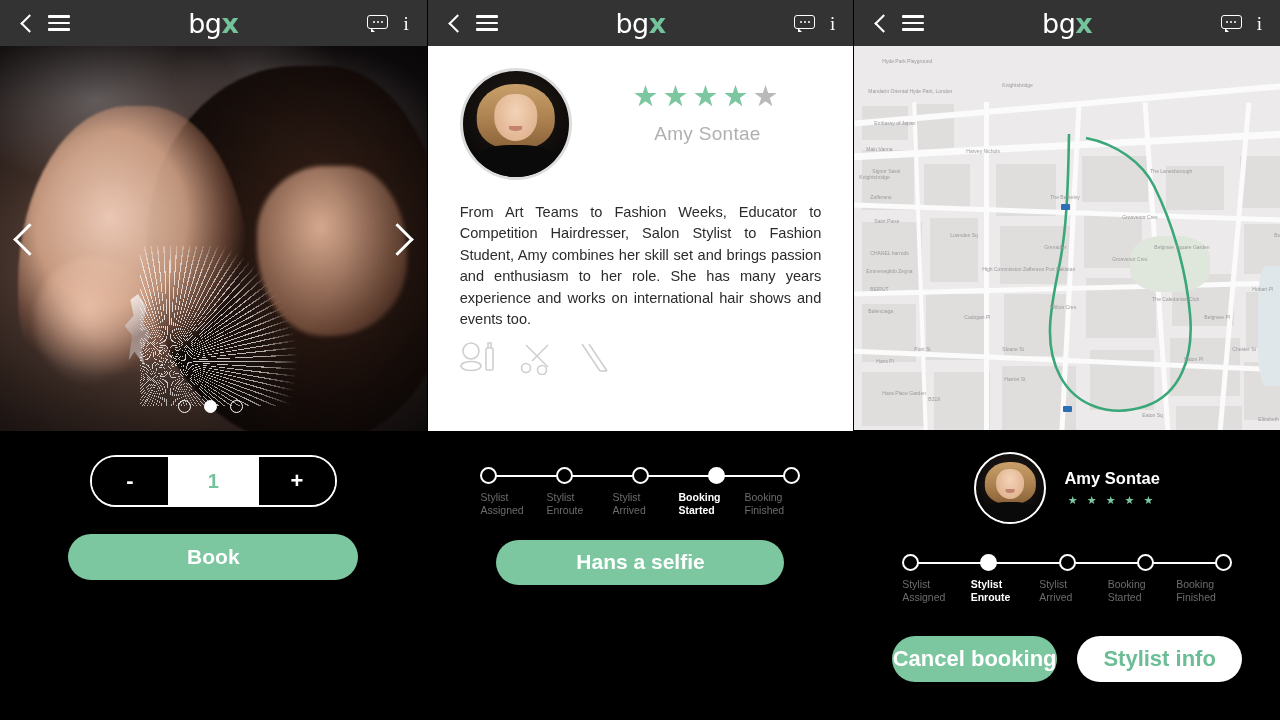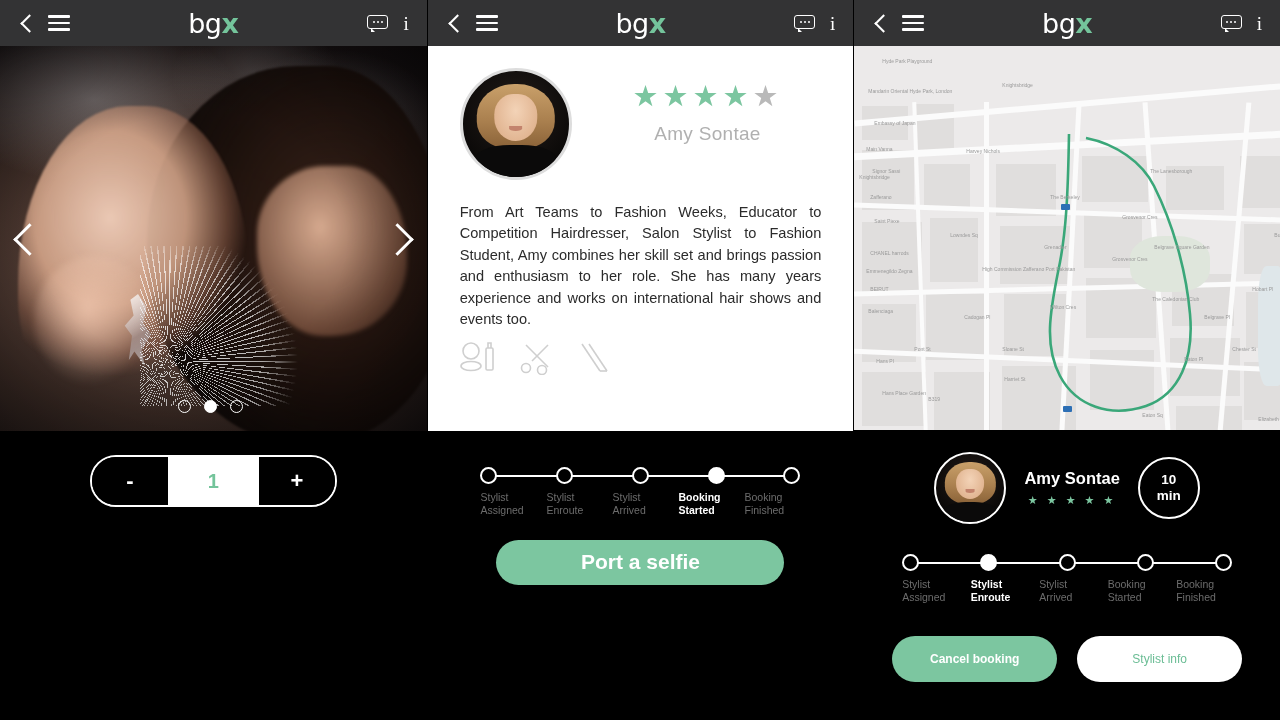--- a/index.html
+++ b/index.html
@@ -139,21 +139,21 @@
   .stepper .sval {
     flex: 1; background: #fff; color: #74c49b; font-size: 20px; font-weight: bold;
     display: flex; align-items: center; justify-content: center;
   }
   .btn {
     display: flex; align-items: center; justify-content: center;
     border-radius: 28px; cursor: pointer; border: none;
     font-family: "Liberation Sans", sans-serif;
   }
   .btn-green { background: #7cc6a0; color: #fff; font-size: 21px; font-weight: bold; }
-  .btn-white { background: #fff; color: #6bbd95; font-size: 19px; font-weight: normal; }
+  .btn-white { background: #fff; color: #6bbd95; font-size: 19px; font-weight: bold; }
   .p1-book { width: 290px; height: 46px; margin: 27px auto 0; }
 
   
   .card { background: #fff; height: 385px; padding: 22px 32px 0; position: relative; }
   .card-top { display: flex; align-items: flex-start; }
   .avatar-big {
     width: 112px; height: 112px; border-radius: 50%; flex: none;
     border: 3px solid #ddd; overflow: hidden; position: relative;
     background: radial-gradient(circle at 50% 38%, #241d1a 0%, #0c0a09 70%, #000 100%);
   }
@@ -222,21 +222,21 @@
   }
   .p3-name { color: #fff; font-size: 16.5px; font-weight: bold; text-align: center; }
   .p3-stars { color: #7cc6a0; font-size: 11px; letter-spacing: 3px; margin-top: 6px; text-align: center; }
   .eta {
     width: 62px; height: 62px; border-radius: 50%; border: 2.5px solid #fff;
     color: #fff; font-size: 13.5px; font-weight: bold; line-height: 1.2;
     display: flex; flex-direction: column; align-items: center; justify-content: center;
     flex: none;
   }
   .p3-btns { display: flex; justify-content: center; gap: 20px; margin-top: 32px; }
-  .p3-btns .btn { width: 165px; height: 46px; font-size: 12px; }
+  .p3-btns .btn { width: 165px; height: 46px; font-size: 22px; }
 </style>
 </head>
 <body>
 
 <div class="screens">
 
   <div class="panel">
     <div class="topbar">
       <div class="tb-left">
         <span class="chev-back"></span>
@@ -280,20 +280,21 @@
       </div>
     </div>
 
 
     <div class="stepper">
       <div class="sbtn">-</div>
       <div class="sval">1</div>
       <div class="sbtn">+</div>
     </div>
 
+    <div class="btn btn-green p1-book">Book</div>
   </div>
 
   <div class="panel">
     <div class="topbar">
       <div class="tb-left">
         <span class="chev-back"></span>
         <span class="hamburger">
             <span></span>
             <span></span>
             <span></span>
@@ -370,21 +371,21 @@
       </div>
       <div class="labels">
         <span class="lab">Stylist Assigned</span>
         <span class="lab">Stylist Enroute</span>
         <span class="lab">Stylist Arrived</span>
         <span class="lab cur">Booking Started</span>
         <span class="lab">Booking Finished</span>
       </div>
     </div>
 
-    <div class="btn btn-green p2-selfie">Port a selfie</div>
+    <div class="btn btn-green p2-selfie">Hans a selfie</div>
   </div>
 
   <div class="panel">
     <div class="topbar">
       <div class="tb-left">
         <span class="chev-back"></span>
         <span class="hamburger">
             <span></span>
             <span></span>
             <span></span>
@@ -501,24 +502,20 @@
       <div class="avatar-sm">
         <div class="av-hair"></div>
           <div class="av-face"></div>
           <div class="av-smile"></div>
           <div class="av-body"></div>
       </div>
       <div>
         <div class="p3-name">Amy Sontae</div>
         <div class="p3-stars">★ ★ ★ ★ ★</div>
       </div>
-      <div class="eta">
-        <span>10</span>
-        <span>min</span>
-      </div>
     </div>
 
     <div class="track" style="width:330px; margin-top:30px;">
       <div class="line" style="left:8px; right:8px;"></div>
       <div class="nodes">
         <span class="node"></span>
         <span class="node done"></span>
         <span class="node"></span>
         <span class="node"></span>
         <span class="node"></span>

